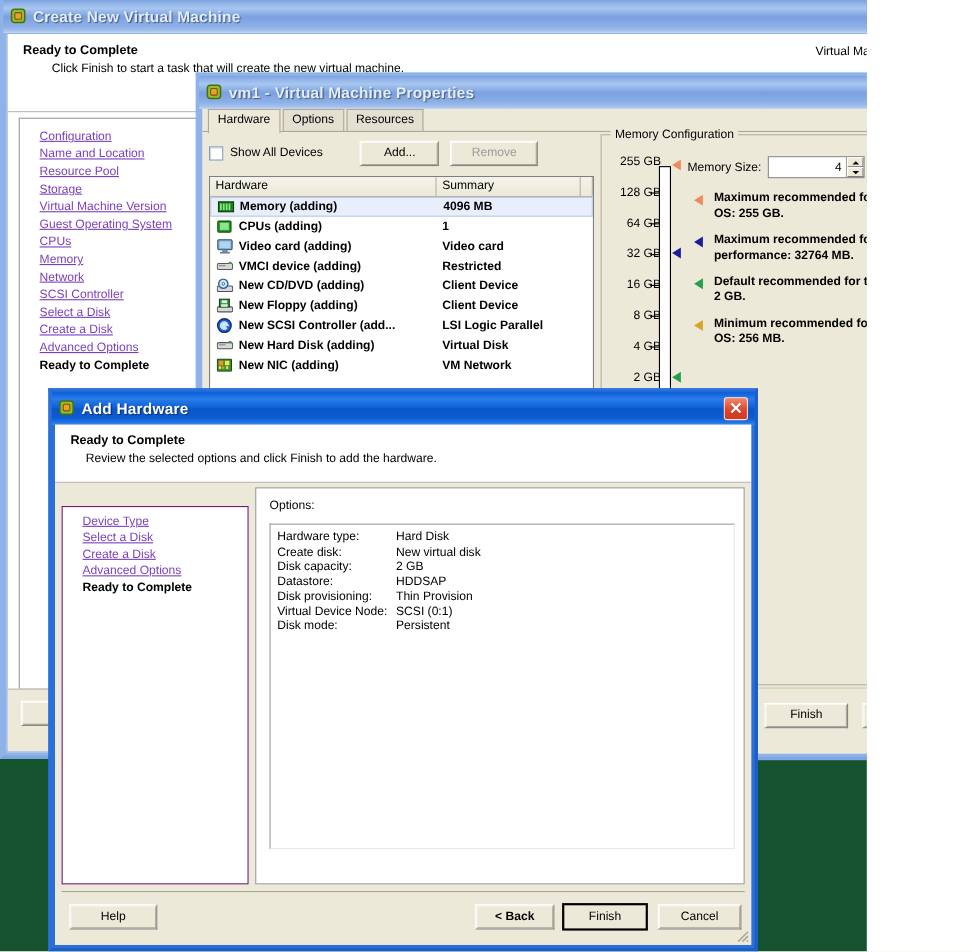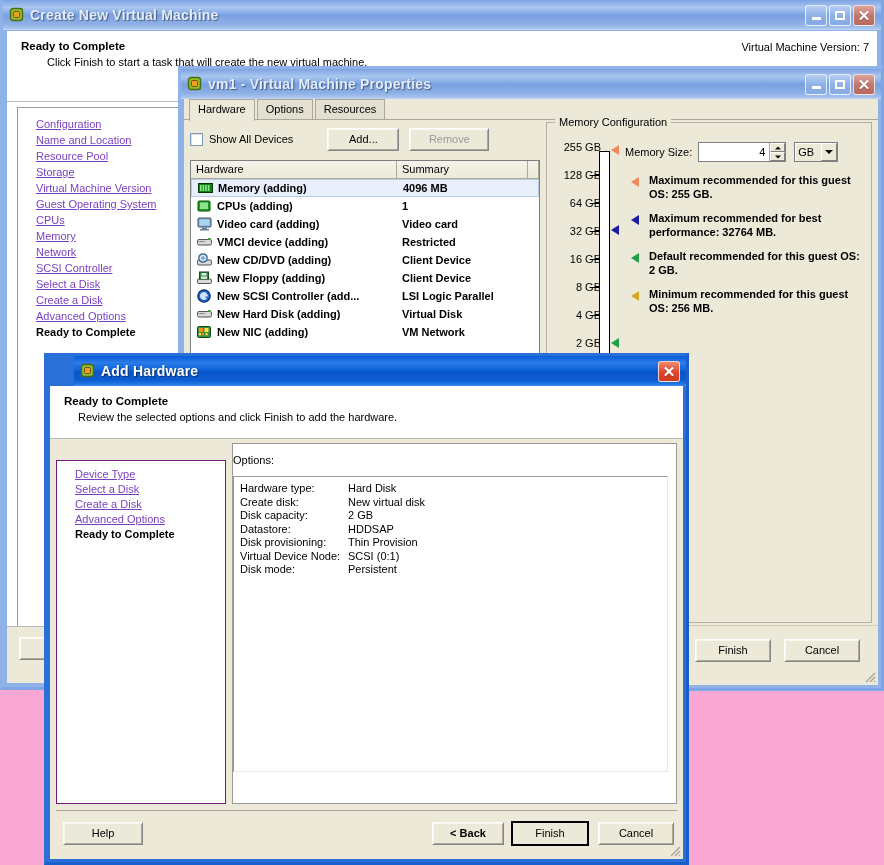--- a/index.html
+++ b/index.html
@@ -5,44 +5,43 @@
   html, body {
     margin: 0;
     padding: 0;
     background: #ffffff;
     font-family: "Liberation Sans", sans-serif;
     font-size: 11px;
     color: #000000;
   }
   #root {
     position: relative;
-    width: 884px;
+    width: 788px;
     height: 865px;
     overflow: hidden;
-    background: #f9a8d4;
+    background: #14532d;
   }
 
   
   .win {
     position: absolute;
     box-sizing: border-box;
   }
   .titlebar {
     height: 30px;
     display: flex;
     align-items: center;
     padding: 0 3px 0 6px;
     box-sizing: border-box;
     position: relative;
   }
   .titlebar.active {
     background: linear-gradient(to bottom,
         #0a5fd6 0%, #1267e0 8%, #2b7ce8 22%, #0d62d8 48%,
         #0a56c8 52%, #0c5cd2 80%, #1f78e4 94%, #3f8ff0 100%);
-    margin-left: 27px;
   }
   .titlebar.inactive {
     background: linear-gradient(to bottom,
         #7ba2e0 0%, #8fb2e8 10%, #a9c6ef 25%, #7ea6e4 48%,
         #7ba0df 52%, #8cb0e6 80%, #a6c2ed 94%, #c2d8f5 100%);
   }
   .title-text {
     font-weight: bold;
     font-size: 14px;
     letter-spacing: 0.2px;
@@ -475,21 +474,21 @@
   #ahw-left .navlink {
     display: block; color: #7a3fbf; text-decoration: underline;
     font-size: 11px; line-height: 15px; white-space: nowrap;
   }
   #ahw-left .navlink.current { color: #000; font-weight: bold; text-decoration: none; }
   #ahw-right {
     position: absolute; left: 182px; top: 4px; right: 6px; bottom: 6px;
     background: #fff;
     border: 1px solid #9a9a9a;
     box-sizing: border-box;
-    padding: 10px 0 0 0;
+    padding: 10px 0 0 12px;
     overflow: hidden;
   }
   #ahw-right .optlabel { font-size: 11px; }
   #opt-box {
     margin-top: 10px;
     margin-right: 8px;
     border: 1px solid #9a9a9a;
     border-right-color: #e8e8e8; border-bottom-color: #e8e8e8;
     background: #fff;
     padding: 5px 6px 6px 6px;

